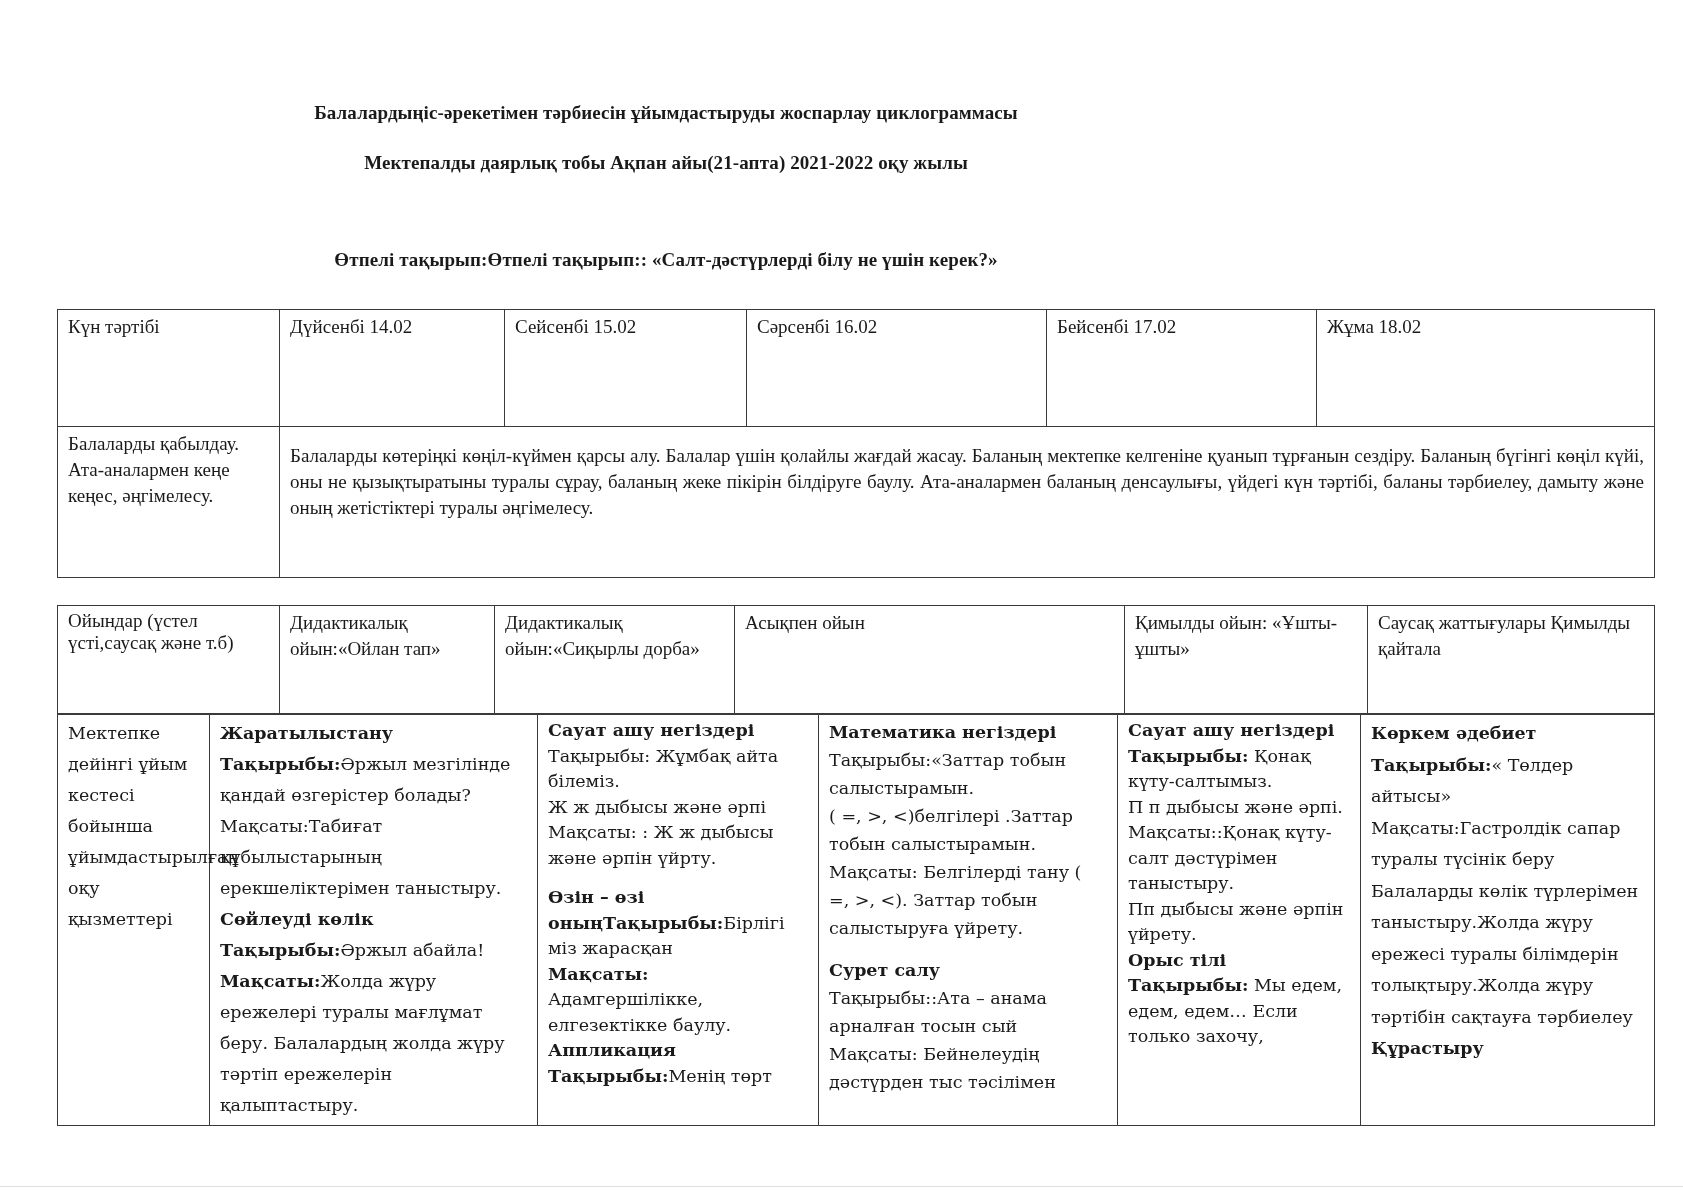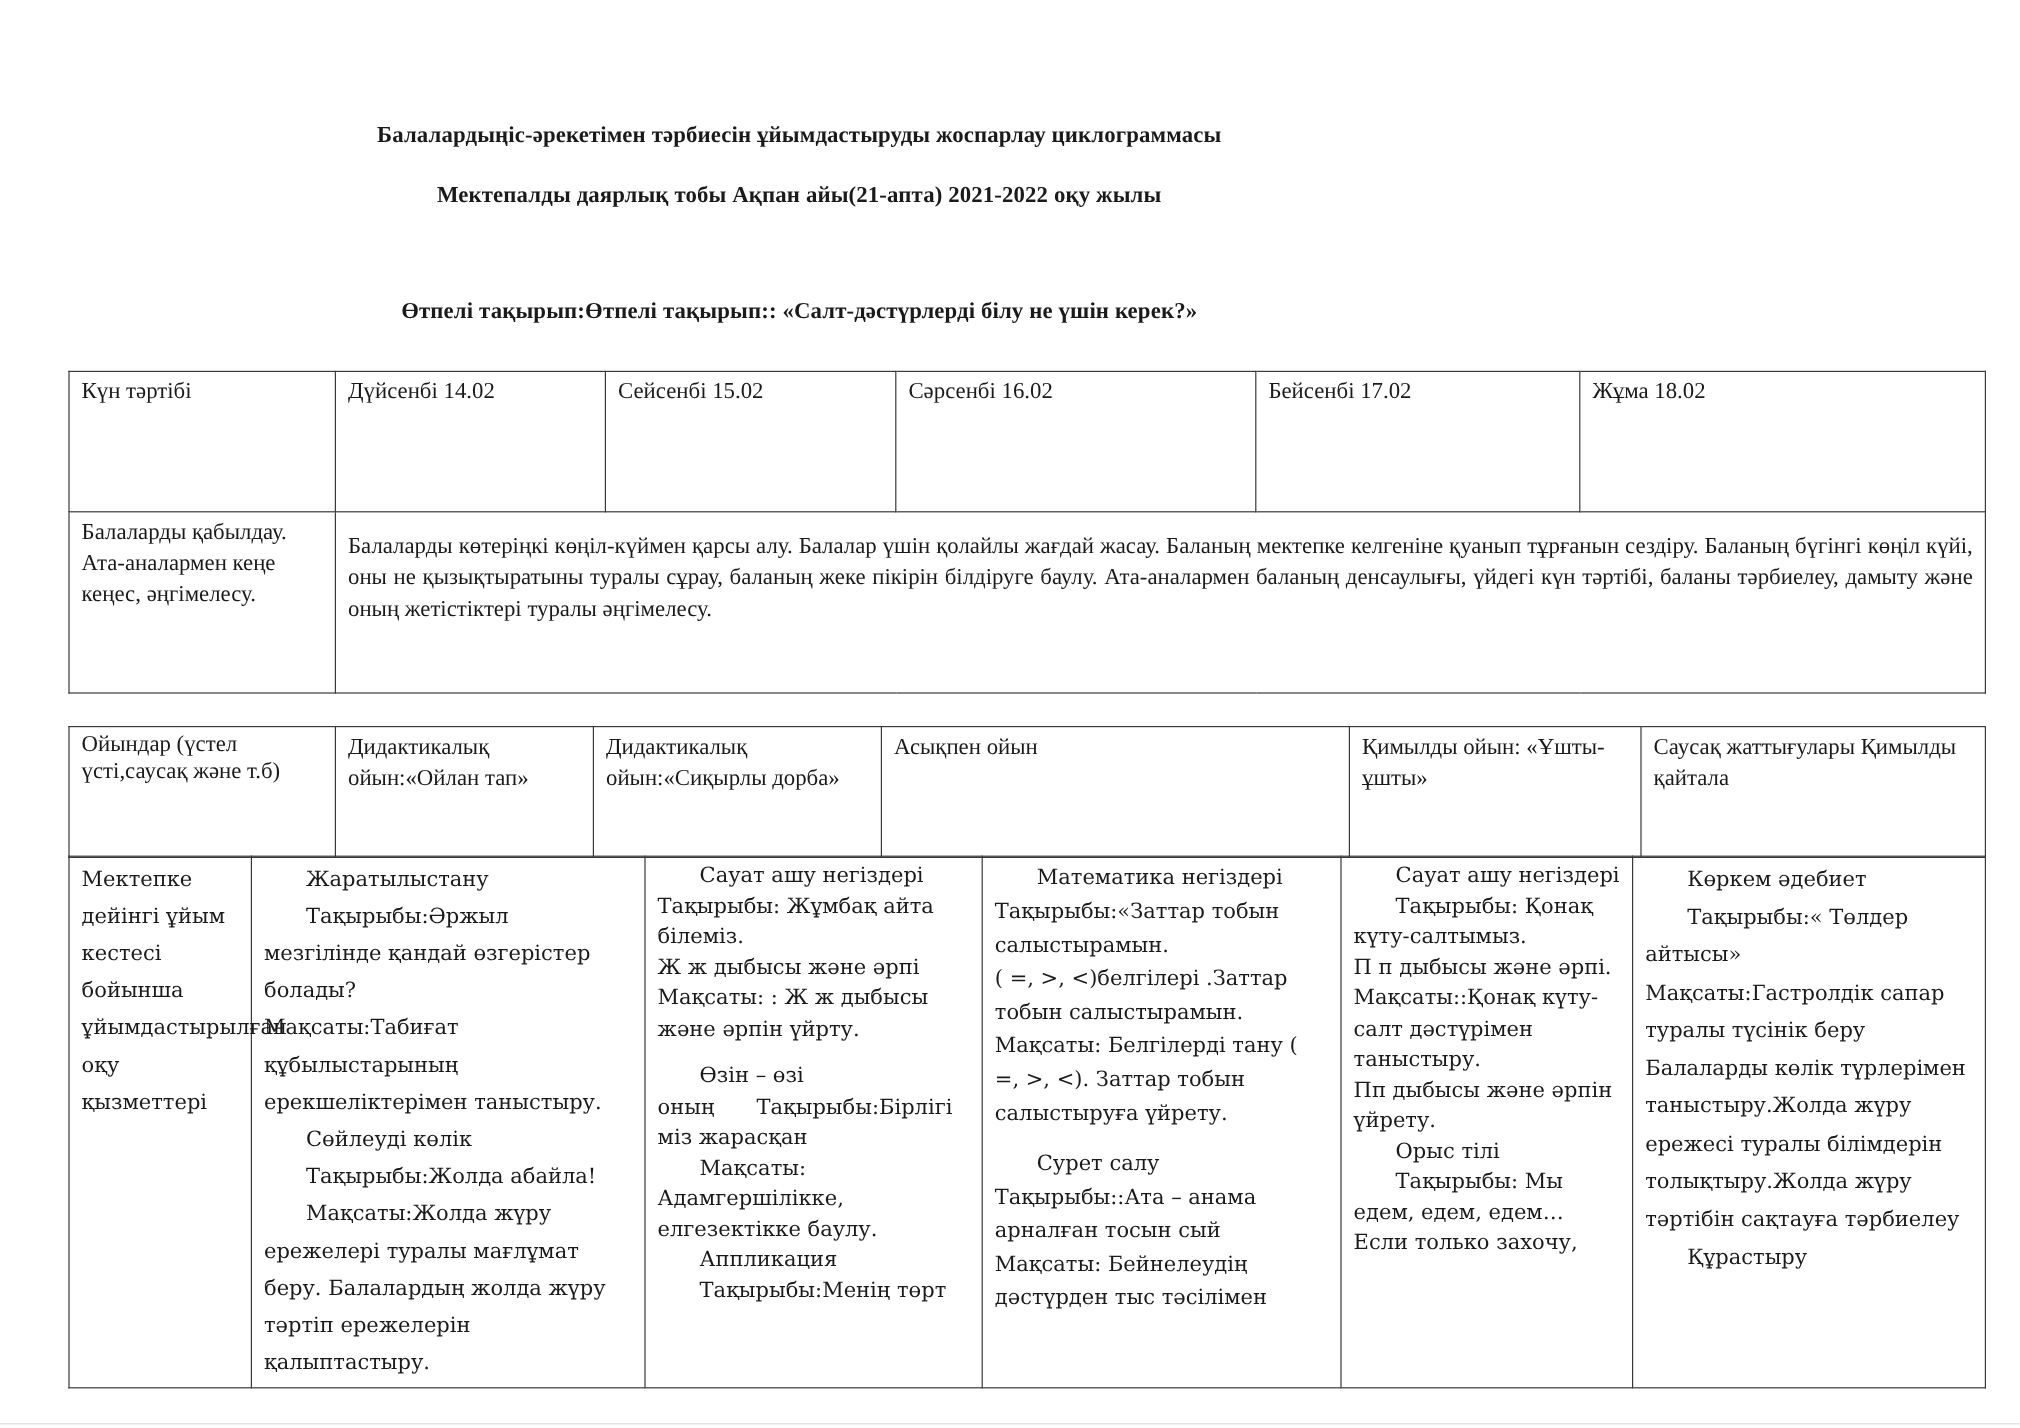--- a/index.html
+++ b/index.html
@@ -31,21 +31,21 @@
   #tbl2 { left: 57px; top: 713px; width: 1597px; }
   #tbl2 td {
     font-family: "DejaVu Serif", "Liberation Serif", serif; font-size: 17.5px; line-height: 31px;
     padding: 4px 10px; height: 394px;
   }
   #tbl2 td.col-label { line-height: 31px; }
   #tbl2 td.c-sauat1 { line-height: 25.5px; }
   #tbl2 td.c-math { line-height: 28px; }
   #tbl2 td.c-sauat2 { line-height: 25.5px; }
   #tbl2 td.c-korkem { line-height: 31.5px; }
-  .b { font-weight: normal; margin-left: 35px; }
+  .b { font-weight: bold; }
   .center { text-align: left; display: block; }
   .gap { display: block; height: 14px; }
   .line { display: block; }
   .bottom-rule { position: absolute; left: 0; top: 1186px; width: 1683px; height: 1px; background: #ddd; }
 </style>
 </head>
 <body>
 
 <div id="t1" class="title">Балалардыңіс-әрекетімен тәрбиесін ұйымдастыруды жоспарлау циклограммасы</div>
 <div id="t2" class="title">Мектепалды даярлық  тобы    Ақпан айы(21-апта) 2021-2022 оқу жылы</div>
@@ -108,21 +108,21 @@
   </colgroup>
   <tbody>
       <tr>
     <td class="col-label">Мектепке дейінгі ұйым кестесі бойынша ұйымдастырылған оқу қызметтері</td>
 
     <td class="c-mon">
       <span class="line b">Жаратылыстану</span>
       <span class="line"><span class="b">Тақырыбы:</span><span>Әржыл мезгілінде қандай өзгерістер болады?</span></span>
       <span class="line">Мақсаты:Табиғат құбылыстарының ерекшеліктерімен таныстыру.</span>
       <span class="line b">Сөйлеуді көлік</span>
-      <span class="line"><span class="b">Тақырыбы:</span><span>Жолда абайла!</span></span>
+      <span class="line"><span class="b">Тақырыбы:</span><span>Әржыл абайла!</span></span>
       <span class="line"><span class="b">Мақсаты:</span><span>Жолда жүру ережелері туралы мағлұмат беру. Балалардың жолда жүру тәртіп ережелерін қалыптастыру.</span></span>
     </td>
 
     <td class="c-sauat1">
       <span class="line b">Сауат ашу негіздері</span>
       <span class="line">Тақырыбы: Жұмбақ айта білеміз.</span>
       <span class="line">Ж ж дыбысы және әрпі</span>
       <span class="line">Мақсаты: : Ж ж дыбысы және әрпін үйрту.</span>
       <span class="gap"></span>
       <span class="line"><span class="b">Өзін – өзі оның</span><span class="b">Тақырыбы:</span><span>Бірлігі міз жарасқан</span></span>

